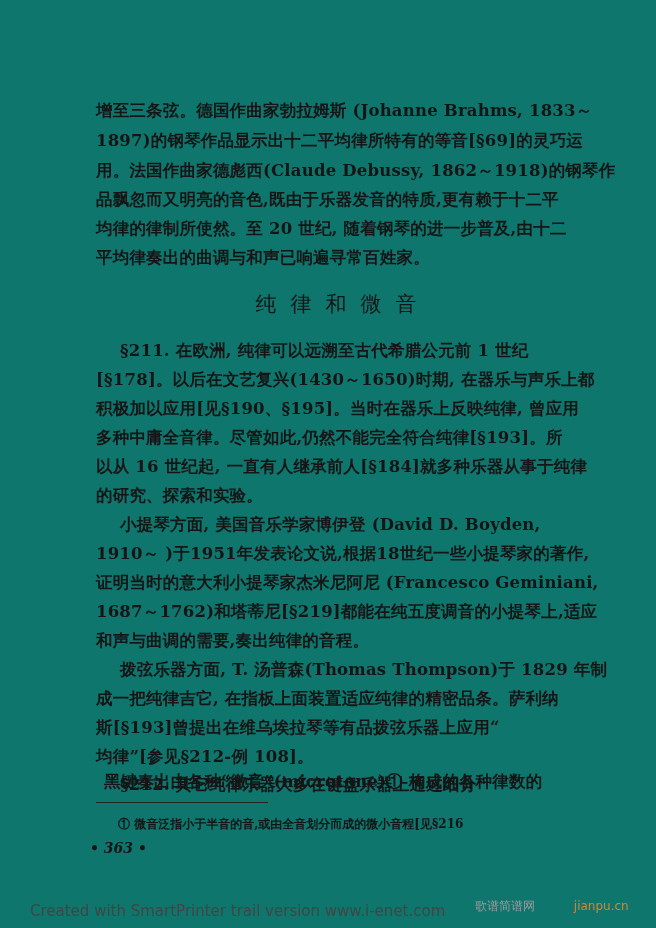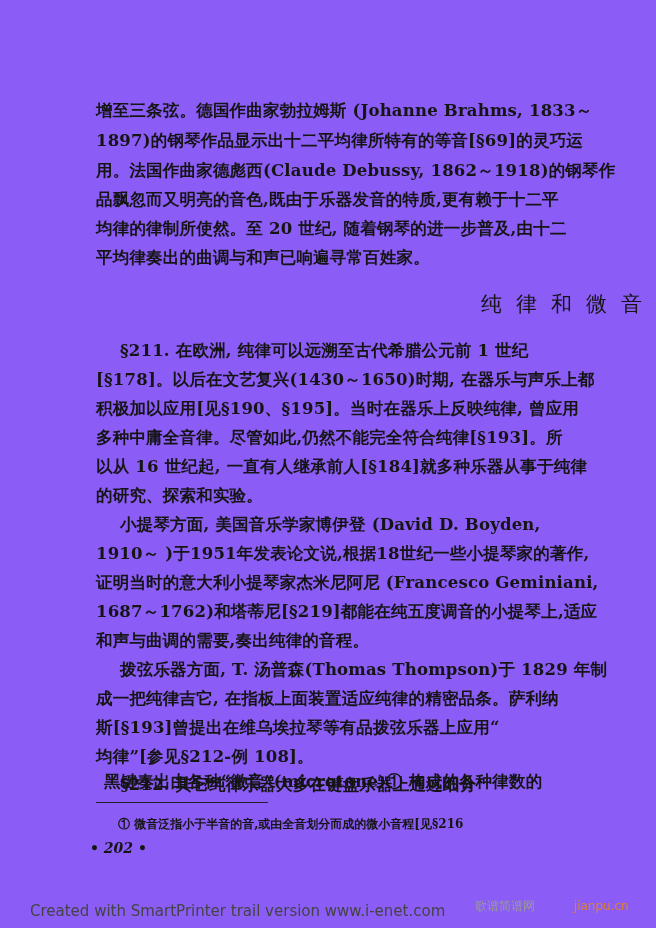--- a/index.html
+++ b/index.html
@@ -1,27 +1,27 @@
 <!DOCTYPE html>
 <html><head>
 <meta charset="utf-8">
 <style>
   html, body { margin: 0; padding: 0; }
   body {
     width: 656px; height: 928px; background: #f4f4f2; position: relative; overflow: hidden;
     font-family: "DejaVu Serif", "Liberation Serif", serif; color: #151515;
   }
-  .page { position: absolute; left: 0; top: 0; width: 656px; height: 928px; background: #8b5cf6; }
+  .page { position: absolute; left: 0; top: 0; width: 656px; height: 928px; background: #0f766e; }
   .line {
     position: absolute; left: 96px; font-size: 16.5px; line-height: 20px; white-space: nowrap;
     font-weight: bold; letter-spacing: 0.2px;
   }
   .line.indent { left: 120px; }
   .heading {
-    position: absolute; top: 290px; left: 0; width: 656px; text-align: right;
+    position: absolute; top: 290px; left: 0; width: 656px; text-align: center;
     font-size: 21px; letter-spacing: 14px; font-weight: normal; padding-left: 30px; box-sizing: border-box;
   }
   .rule { position: absolute; left: 96px; top: 802px; width: 172px; border-top: 1px solid #222; }
   .footnote { position: absolute; left: 118px; top: 816px; font-size: 12px; font-weight: bold; white-space: nowrap; }
   .pagenum { position: absolute; left: 90px; top: 840px; font-size: 14px; font-weight: bold; font-style: italic; white-space: nowrap; }
   .watermark-left {
     position: absolute; left: 30px; top: 902px; font-family: "DejaVu Sans", sans-serif; font-size: 15px; color: #444;
   }
   .watermark-right {
     position: absolute; left: 475px; top: 898px; font-family: "DejaVu Sans", sans-serif; font-size: 12px; color: #9a9a9a;
@@ -55,20 +55,20 @@
       <div class="line" style="top: 631px;">和声与曲调的需要,奏出纯律的音程。</div>
       <div class="line indent" style="top: 660px;">拨弦乐器方面, T. 汤普森(Thomas Thompson)于 1829 年制</div>
       <div class="line" style="top: 689px;">成一把纯律吉它, 在指板上面装置适应纯律的精密品条。萨利纳</div>
       <div class="line" style="top: 718px;">斯[§193]曾提出在维乌埃拉琴等有品拨弦乐器上应用“</div>
       <div class="line" style="top: 747px;">均律”[参见§212-例 108]。</div>
       <div class="line indent" style="top: 775px;">§212. 其它纯律乐器大多在键盘乐器上通过细分</div>
       <div class="line" style="top: 772px; margin-left: 8px;">黑键奏出由各种“微音”(microtone)① 构成的各种律数的</div>
     </div>
   <div class="rule"></div>
   <div class="footnote">①  微音泛指小于半音的音,或由全音划分而成的微小音程[见§216</div>
-  <div class="pagenum">• 202 •</div>
+  <div class="pagenum">• 363 •</div>
 </div>
 
 <div class="watermark-left">Created with SmartPrinter trail version www.i-enet.com</div>
 <div class="watermark-right">
   <span>歌谱简谱网</span>
   <span class="brand">jianpu.cn</span>
 </div>
 
 </body></html>

